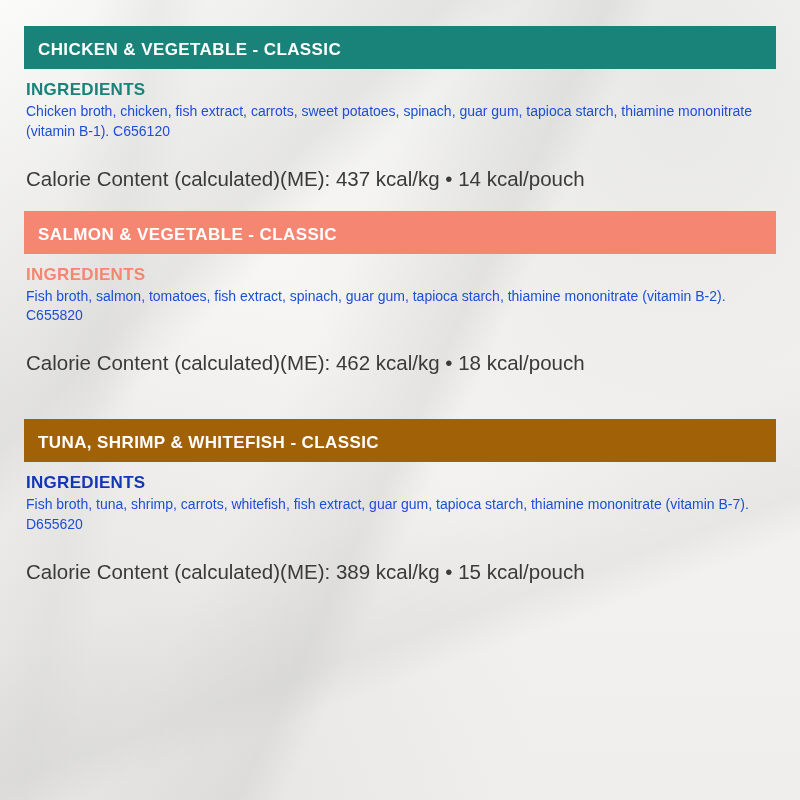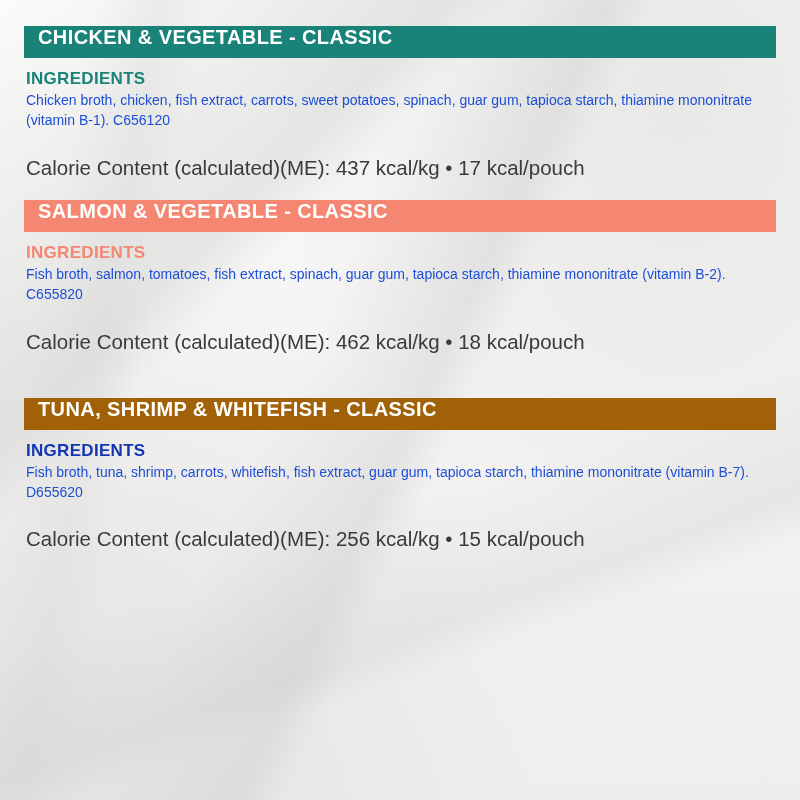--- a/index.html
+++ b/index.html
@@ -37,24 +37,24 @@
     box-sizing: border-box;
     height: 100%;
   }
 
   .section {
     margin-bottom: 14px;
   }
 
   .band {
     color: #ffffff;
-    font-size: 20px;
+    font-size: 17px;
     font-weight: bold;
     letter-spacing: 0.4px;
-    padding: 1px 14px 10px 14px;
+    padding: 15px 14px 10px 14px;
     box-sizing: border-box;
     line-height: 1.05;
   }
 
   .ingredients-heading {
     font-size: 17px;
     font-weight: bold;
     letter-spacing: 0.3px;
     margin: 11px 0 2px 2px;
   }
@@ -90,30 +90,30 @@
 <body>
 
 <div class="marble"></div>
 
 <div class="page">
 
   <div class="section sec-1">
     <div class="band">CHICKEN &amp; VEGETABLE - CLASSIC</div>
     <div class="ingredients-heading">INGREDIENTS</div>
     <p class="body-text">Chicken broth, chicken, fish extract, carrots, sweet potatoes, spinach, guar gum, tapioca starch, thiamine mononitrate (vitamin B-1). C656120</p>
-    <p class="calories">Calorie Content (calculated)(ME): 437 kcal/kg • 17 kcal/pouch</p>
+    <p class="calories">Calorie Content (calculated)(ME): 437 kcal/kg • 14 kcal/pouch</p>
   </div>
 
   <div class="section sec-2">
     <div class="band">SALMON &amp; VEGETABLE - CLASSIC</div>
     <div class="ingredients-heading">INGREDIENTS</div>
     <p class="body-text">Fish broth, salmon, tomatoes, fish extract, spinach, guar gum, tapioca starch, thiamine mononitrate (vitamin B-2). C655820</p>
     <p class="calories">Calorie Content (calculated)(ME): 462 kcal/kg • 18 kcal/pouch</p>
   </div>
 
   <div class="section sec-3">
     <div class="band">TUNA, SHRIMP &amp; WHITEFISH - CLASSIC</div>
     <div class="ingredients-heading">INGREDIENTS</div>
     <p class="body-text">Fish broth, tuna, shrimp, carrots, whitefish, fish extract, guar gum, tapioca starch, thiamine mononitrate (vitamin B-7). D655620</p>
-    <p class="calories">Calorie Content (calculated)(ME): 256 kcal/kg • 15 kcal/pouch</p>
+    <p class="calories">Calorie Content (calculated)(ME): 389 kcal/kg • 15 kcal/pouch</p>
   </div>
 
 </div>
 
 </body></html>

